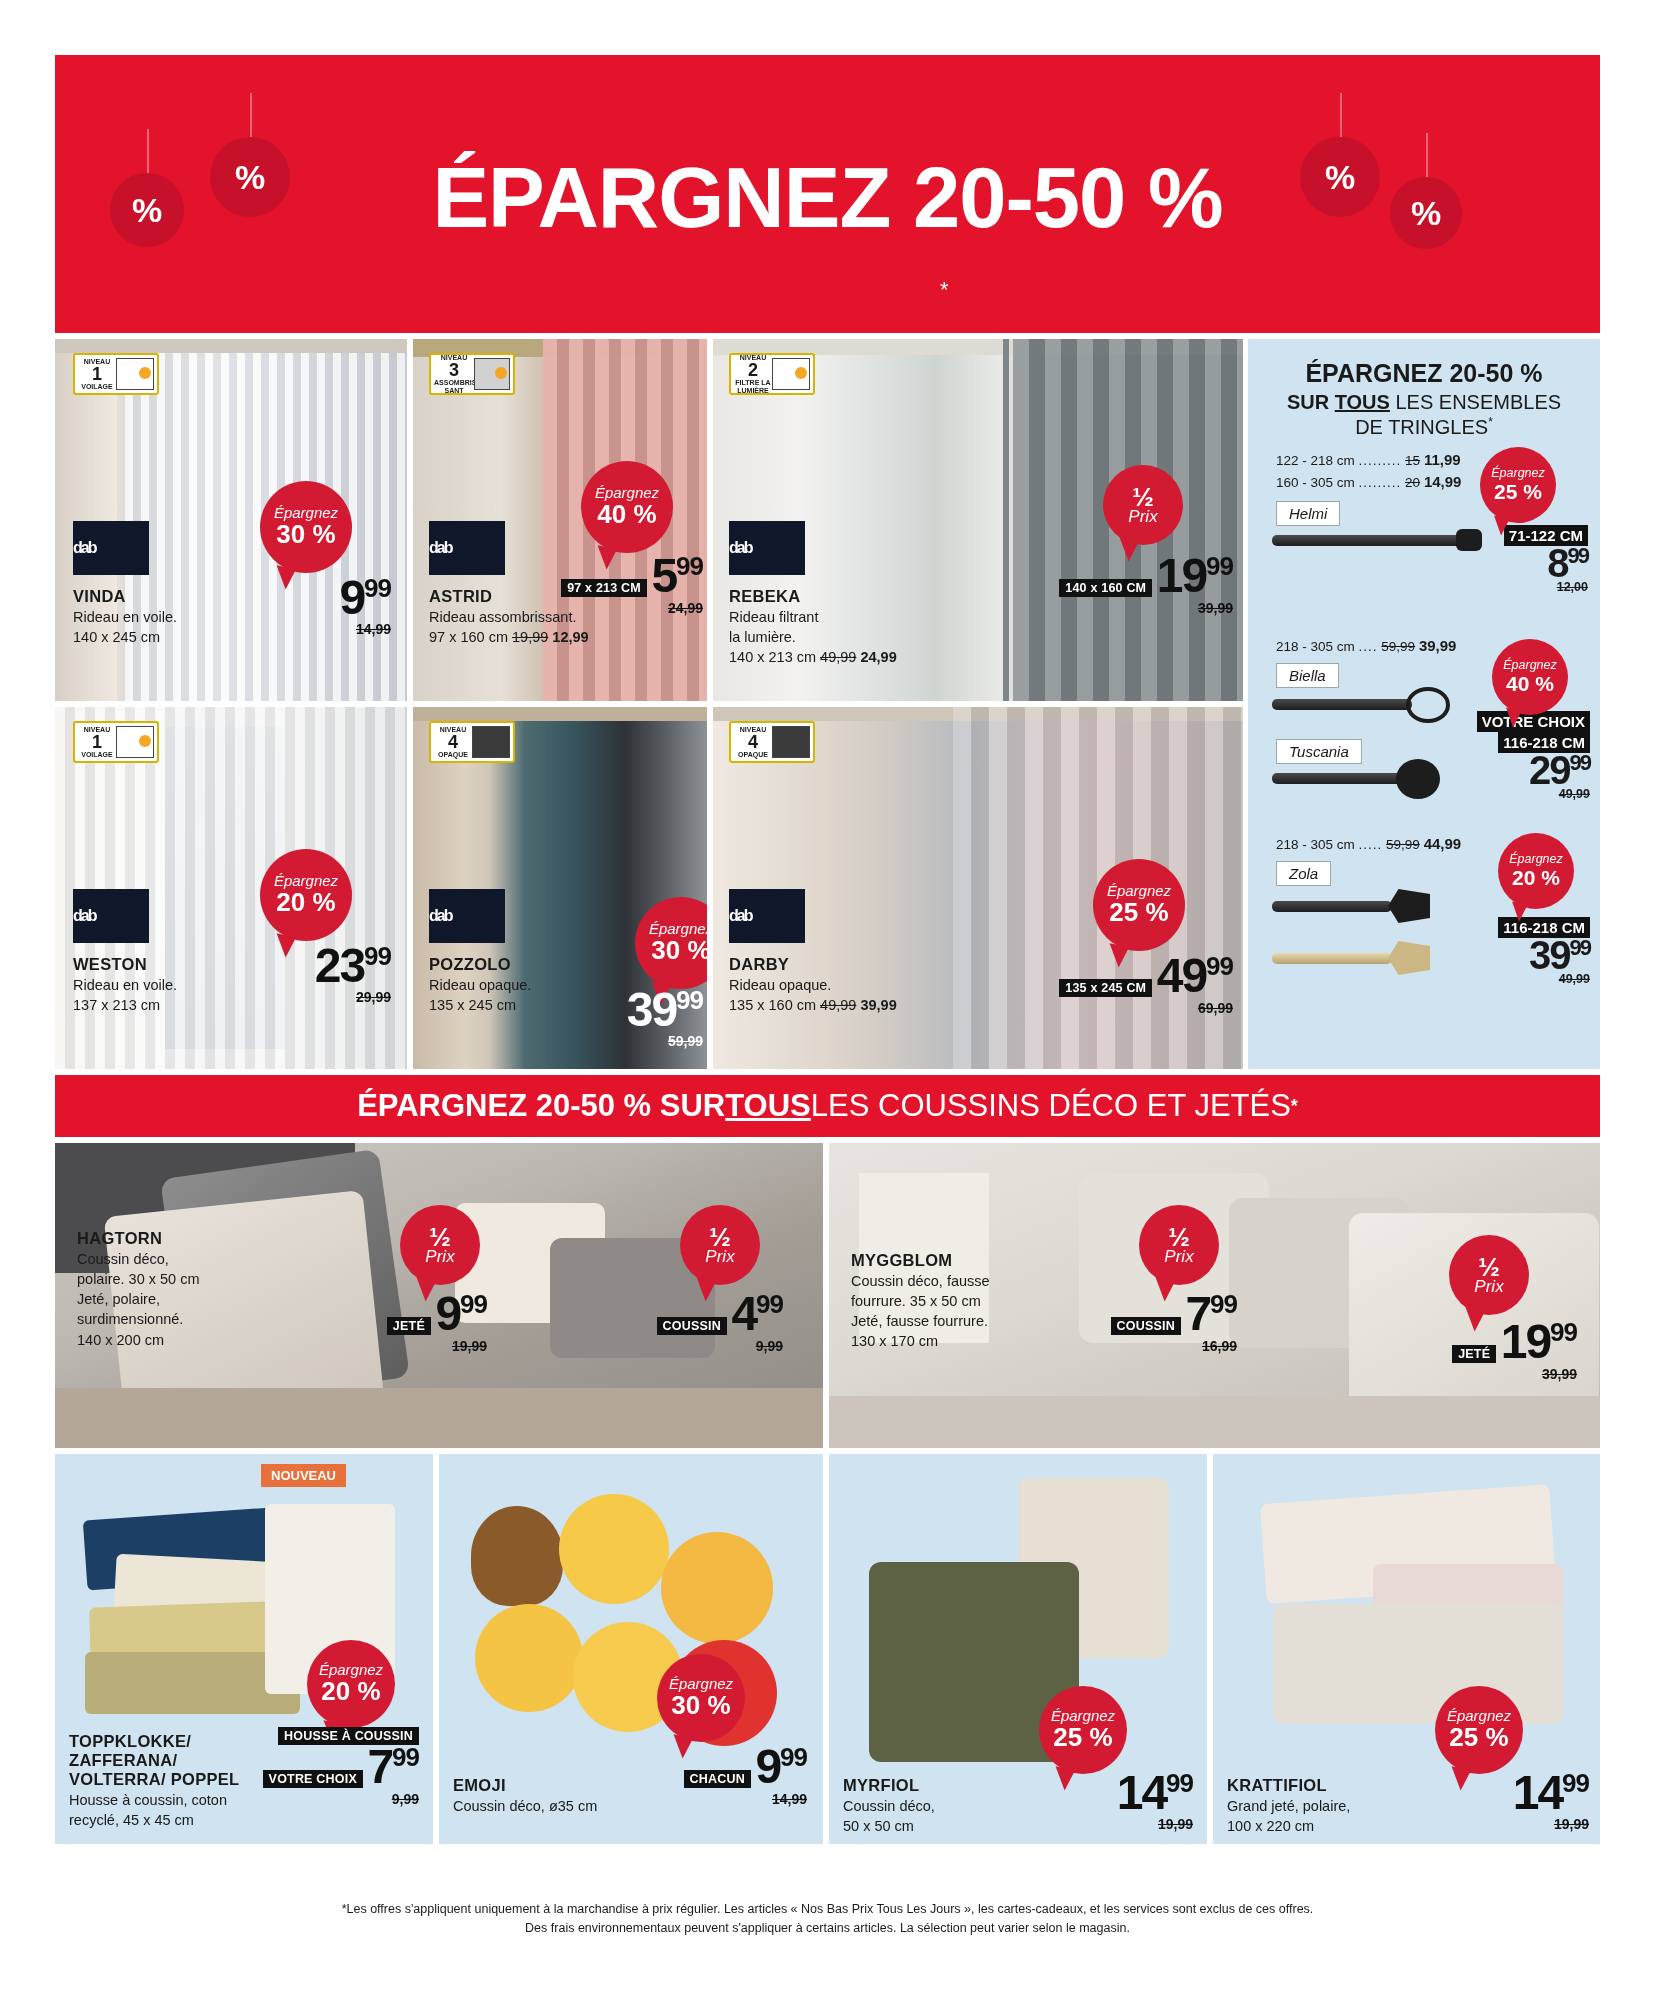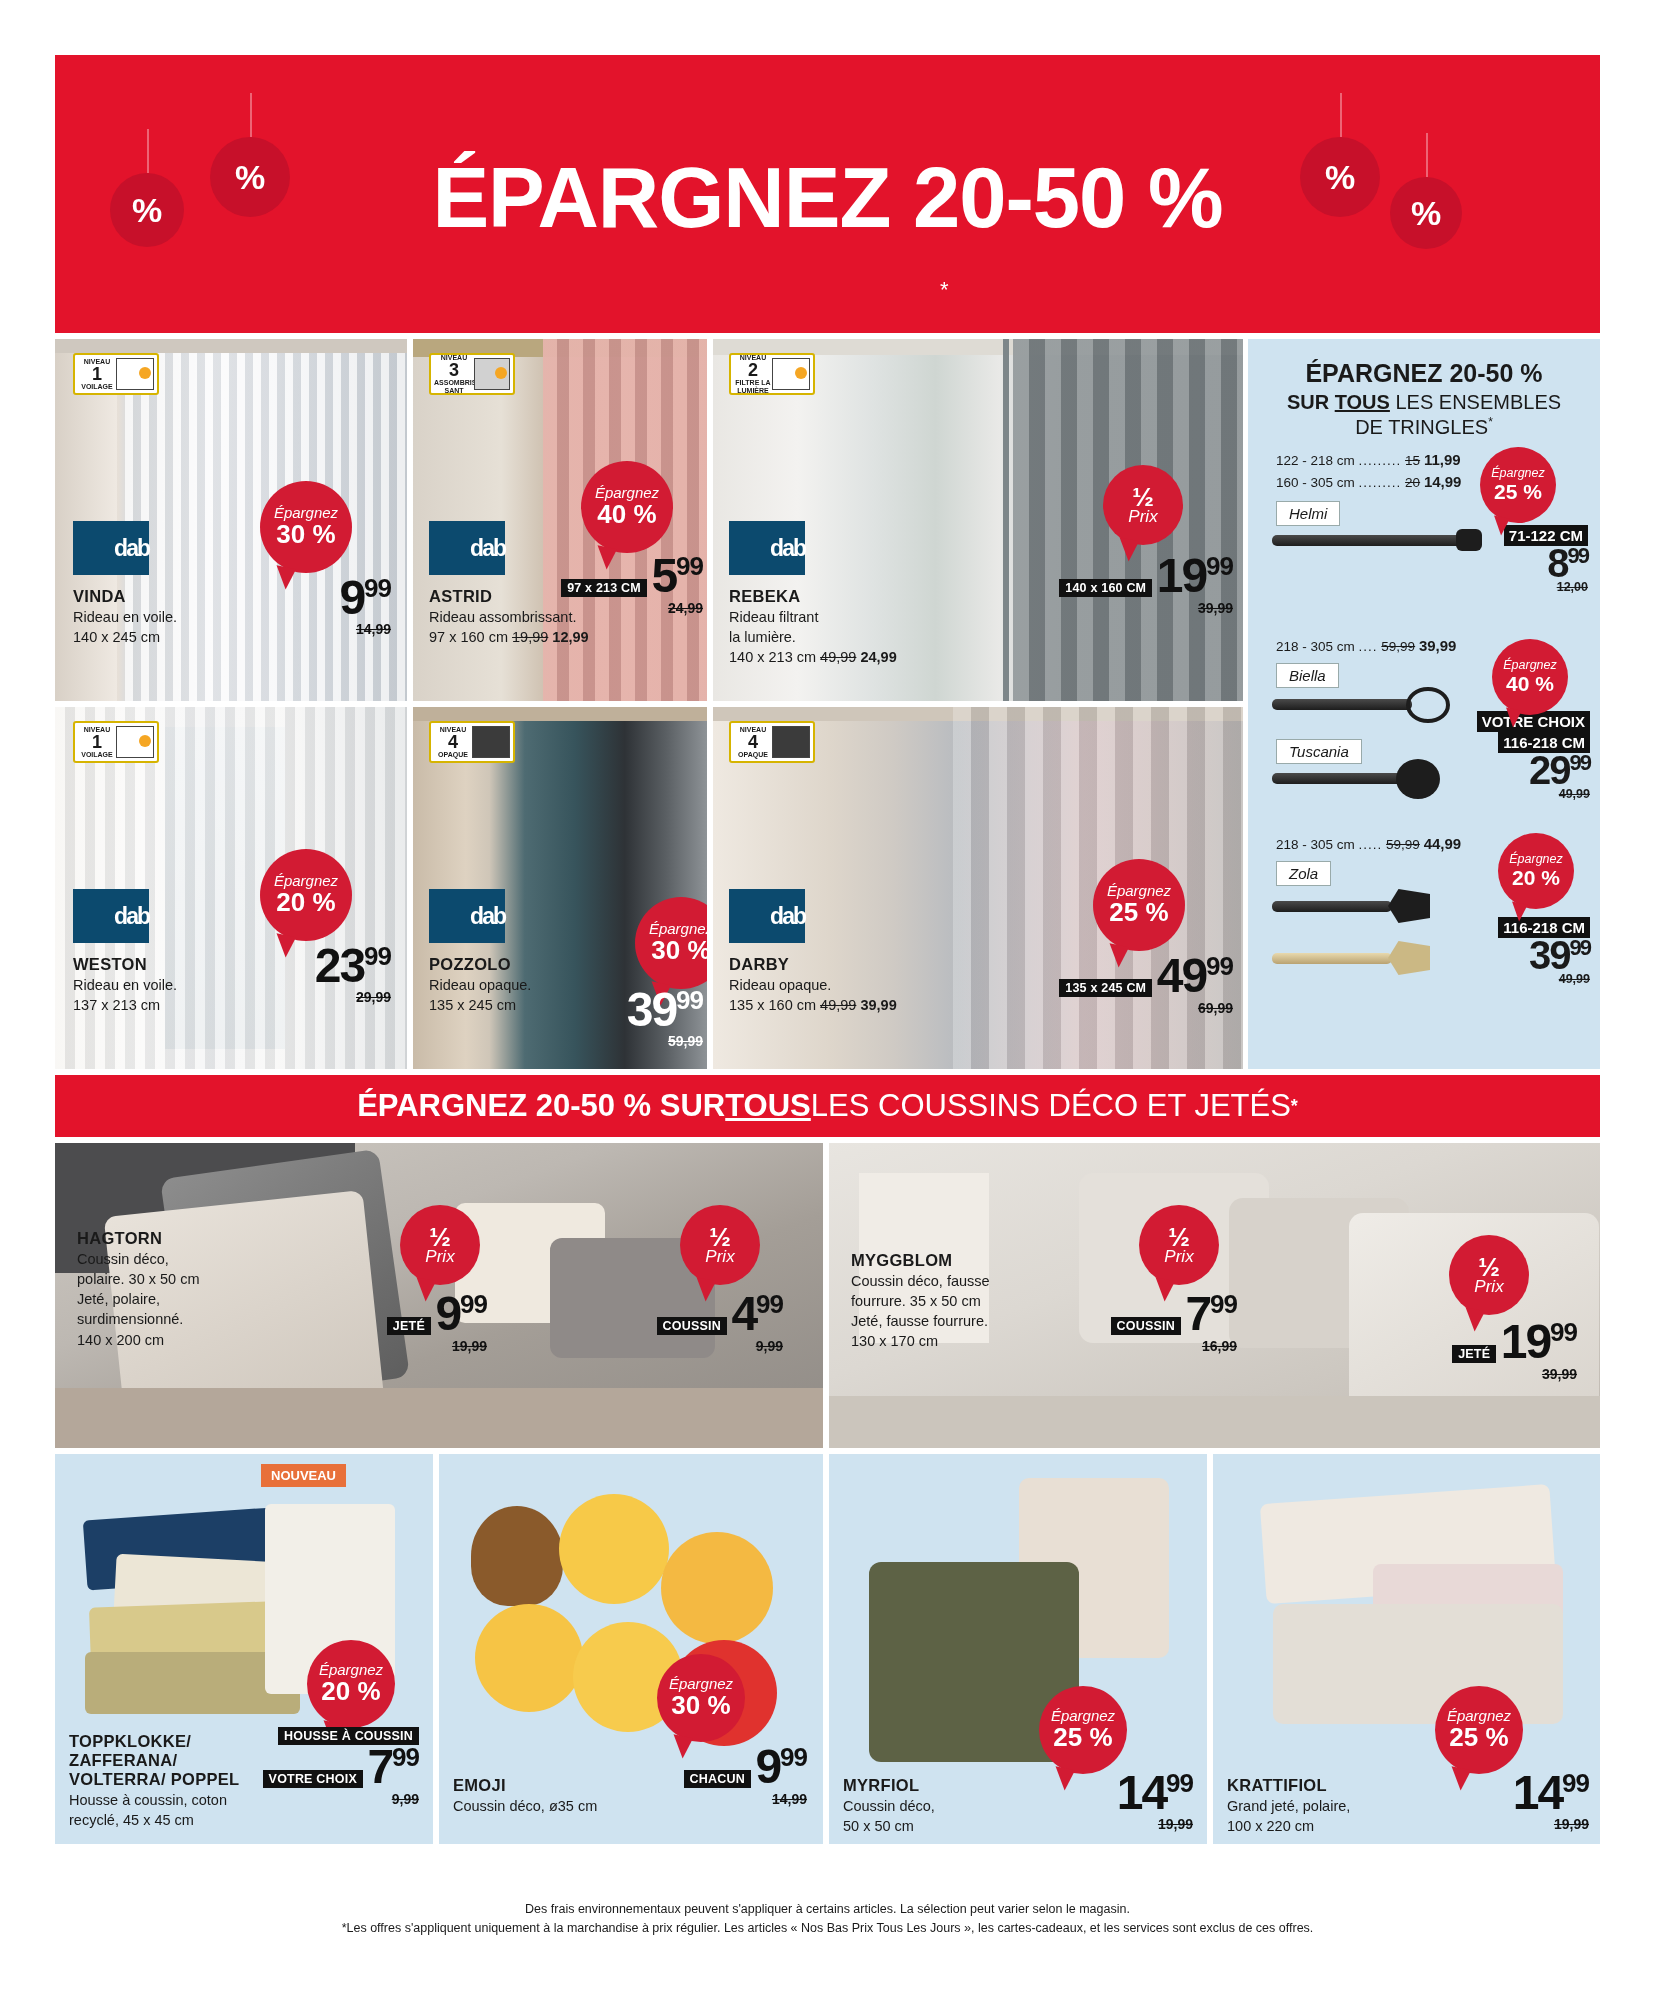--- a/index.html
+++ b/index.html
@@ -129,23 +129,23 @@
     position: absolute; right: 2px; top: 8px;
     width: 12px; height: 12px; border-radius: 50%;
     background: #f5a623;
   }
   .niveau .shade { position: absolute; left: 0; top: 0; bottom: 0; width: 40px; }
 
   
   .brandbox {
     position: absolute; z-index: 6;
     width: 76px; height: 54px;
-    background: #0c4a6e; color: #fff;
-    display: flex; align-items: center; justify-content: flex-end;
-    font-size: 23px; font-weight: bold; letter-spacing: -2px;
+    background: #0f172a; color: #fff;
+    display: flex; align-items: center; justify-content: flex-start;
+    font-size: 16px; font-weight: bold; letter-spacing: -2px;
   }
 
   
   .bubble {
     position: absolute; z-index: 8;
     background: #d21b33;
     border-radius: 50%;
     color: #fff;
     display: flex; flex-direction: column;
     align-items: center; justify-content: center;
@@ -729,17 +729,17 @@
         <span class="big">25 %</span>
       </div>
       <div class="priceblk" style="left:200px;top:318px;width:176px;">
         <div class="amount"><span>14</span><span class="c">99</span></div>
         <div class="was">19,99</div>
       </div>
     </div>
   </div>
 
   <div class="footer">
+    <div>*Les offres s'appliquent uniquement à la marchandise à prix régulier. Les articles « Nos Bas Prix Tous Les Jours », les cartes-cadeaux, et les services sont exclus de ces offres.</div>
     <div>Des frais environnementaux peuvent s'appliquer à certains articles. La sélection peut varier selon le magasin.</div>
-    <div>*Les offres s'appliquent uniquement à la marchandise à prix régulier. Les articles « Nos Bas Prix Tous Les Jours », les cartes-cadeaux, et les services sont exclus de ces offres.</div>
   </div>
 
 </div>
 
 </body></html>

